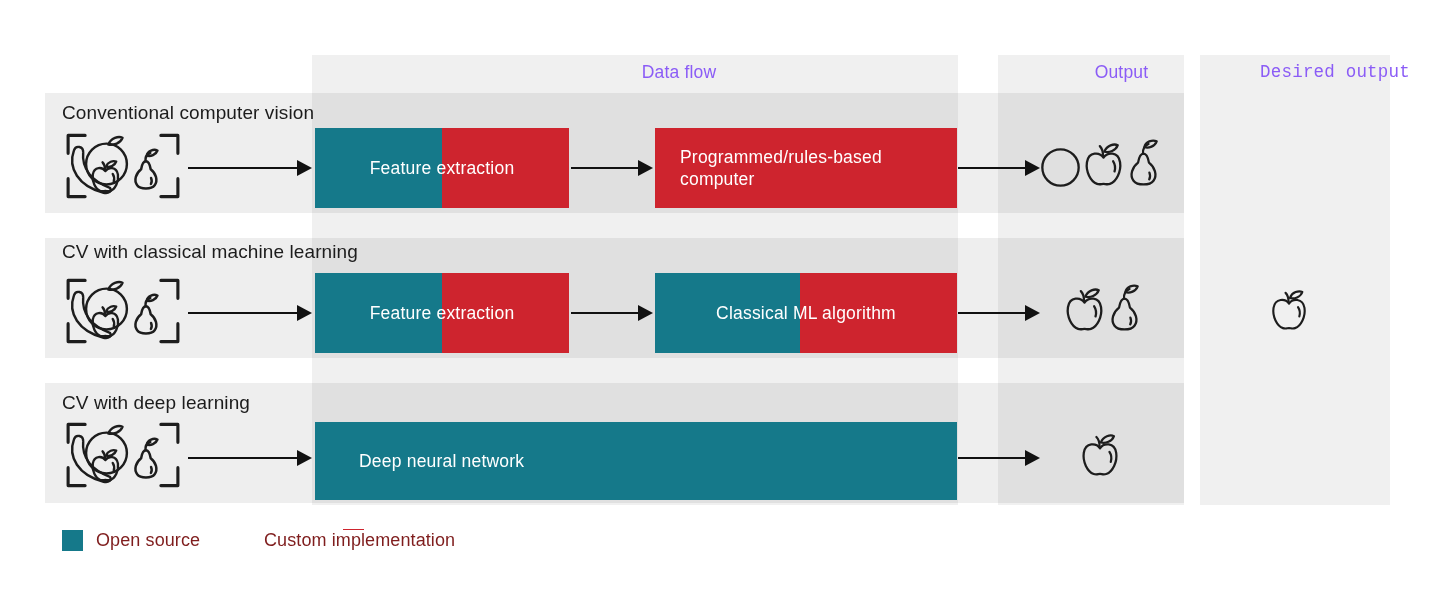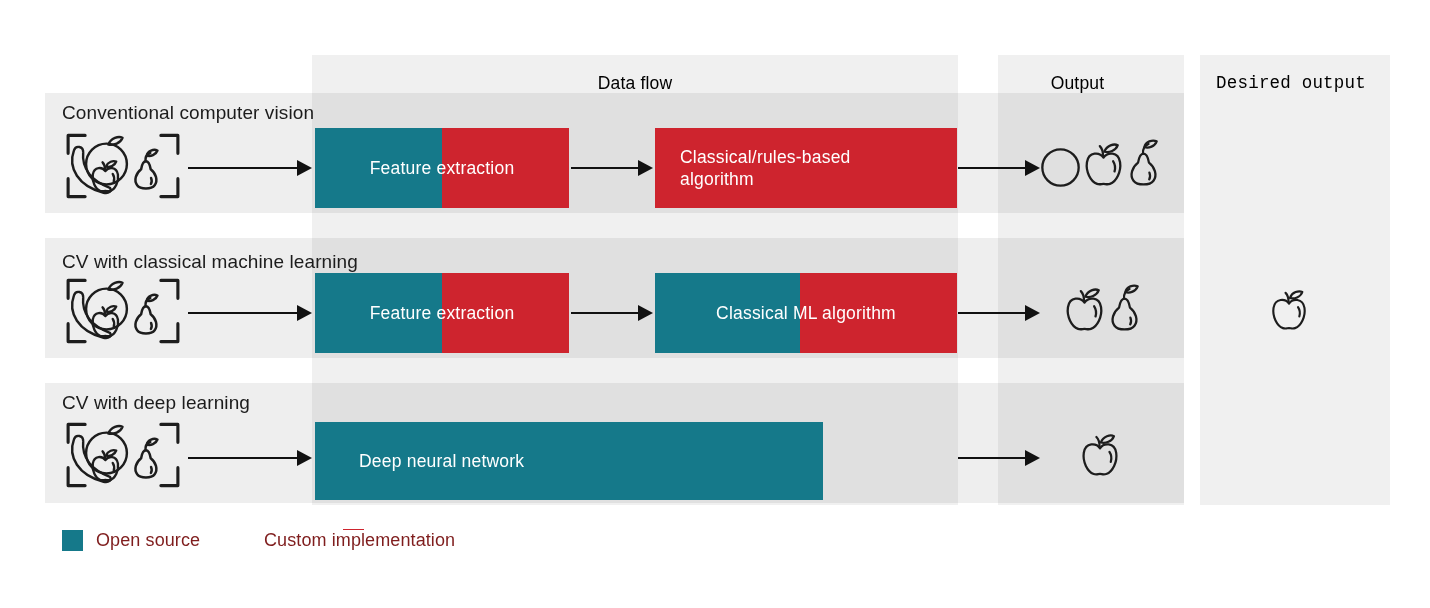--- a/index.html
+++ b/index.html
@@ -7,23 +7,23 @@
     position:relative;
     width:1430px;height:608px;
     background:#ffffff;
     font-family:"Liberation Sans","DejaVu Sans",sans-serif;
     color:#1b1b1b;
     overflow:hidden;
   }
   .col{position:absolute;background:#f0f0f0;}
   .rowband{position:absolute;left:45px;width:1139px;height:120px;background:rgba(10,10,10,0.072);}
   .colhdr{
-    position:absolute;top:71px;height:24px;
+    position:absolute;top:60px;height:24px;
     display:flex;align-items:center;justify-content:center;
-    font-size:17.5px;font-weight:500;letter-spacing:.2px;color:#000000;
+    font-size:17.5px;font-weight:500;letter-spacing:.2px;color:#8b5cf6;margin-left:44px;
   }
   .rowlabel{
     position:absolute;left:62px;
     font-size:19px;color:#1c1c1c;letter-spacing:.1px;white-space:nowrap;
   }
   .stage{
     position:absolute;height:80px;
     display:flex;align-items:center;justify-content:center;
     color:#ffffff;font-size:17.5px;letter-spacing:.2px;line-height:1.28;
     text-align:center;
@@ -95,35 +95,35 @@
   <div class="colhdr" style="left:998px;width:159px;">Output</div>
   <div class="colhdr" style="left:1200px;width:182px;font-family:Liberation Mono, monospace;">Desired output</div>
 
   <div class="rowlabel" style="top:102px;">Conventional computer vision</div>
   <svg class="lineart icon" style="left:62px;top:132px;" width="122" height="68" viewBox="0 0 124 70">
       <use href="#sym-framedfruits"></use>
     </svg>
   <div class="arrow" style="left:188px;top:167px;width:109px;"></div>
   <div class="stage" style="left: 315px; top: 128px; width: 254px; background: linear-gradient(to right, rgb(21, 121, 138) 0px, rgb(21, 121, 138) 50%, rgb(206, 36, 46) 50%, rgb(206, 36, 46) 100%);">Feature extraction</div>
   <div class="arrow" style="left:571px;top:167px;width:67px;"></div>
-  <div class="stage left" style="left: 655px; top: 128px; width: 302px; padding-left: 25px; box-sizing: border-box; padding-right: 45px; background: rgb(206, 36, 46);">Classical/rules-based algorithm</div>
+  <div class="stage left" style="left: 655px; top: 128px; width: 302px; padding-left: 25px; box-sizing: border-box; padding-right: 45px; background: rgb(206, 36, 46);">Programmed/rules-based computer</div>
   <div class="arrow" style="left:958px;top:167px;width:67px;"></div>
   <div class="outgroup" style="left:998px;top:142px;width:186px;height:46px;transform:translateX(9px);">
     <svg class="lineart" width="41" height="41" viewBox="0 0 44 44">
         <use href="#sym-circlefruit"></use>
       </svg>
     <svg class="lineart" width="41" height="46" viewBox="0 0 44 50">
         <use href="#sym-apple"></use>
       </svg>
     <svg class="lineart" width="35" height="49" viewBox="0 0 38 54">
         <use href="#sym-pear"></use>
       </svg>
   </div>
 
-  <div class="rowlabel" style="top:251px;">CV with classical machine learning</div>
+  <div class="rowlabel" style="top:241px;">CV with classical machine learning</div>
   <svg class="lineart icon" style="left:62px;top:277px;" width="122" height="68" viewBox="0 0 124 70">
       <use href="#sym-framedfruits"></use>
     </svg>
   <div class="arrow" style="left:188px;top:312px;width:109px;"></div>
   <div class="stage" style="left: 315px; top: 273px; width: 254px; background: linear-gradient(to right, rgb(21, 121, 138) 0px, rgb(21, 121, 138) 50%, rgb(206, 36, 46) 50%, rgb(206, 36, 46) 100%);">Feature extraction</div>
   <div class="arrow" style="left:571px;top:312px;width:67px;"></div>
   <div class="stage" style="left: 655px; top: 273px; width: 302px; background: linear-gradient(to right, rgb(21, 121, 138) 0px, rgb(21, 121, 138) 48%, rgb(206, 36, 46) 48%, rgb(206, 36, 46) 100%);">Classical ML algorithm</div>
   <div class="arrow" style="left:958px;top:312px;width:67px;"></div>
   <div class="outgroup" style="left:998px;top:287px;width:186px;height:46px;transform:translateX(12px);">
     <svg class="lineart" width="41" height="46" viewBox="0 0 44 50">
@@ -132,21 +132,21 @@
     <svg class="lineart" width="35" height="49" viewBox="0 0 38 54">
         <use href="#sym-pear"></use>
       </svg>
   </div>
 
   <div class="rowlabel" style="top:392px;">CV with deep learning</div>
   <svg class="lineart icon" style="left:62px;top:421px;" width="122" height="68" viewBox="0 0 124 70">
       <use href="#sym-framedfruits"></use>
     </svg>
   <div class="arrow" style="left:188px;top:457px;width:109px;"></div>
-  <div class="stage left" style="left: 315px; top: 422px; width: 508px; height: 78px; padding-left: 44px; box-sizing: border-box; background: rgb(21, 121, 138);">Deep neural network</div>
+  <div class="stage left" style="left: 315px; top: 422px; width: 642px; height: 78px; padding-left: 44px; box-sizing: border-box; background: rgb(21, 121, 138);">Deep neural network</div>
   <div class="arrow" style="left:958px;top:457px;width:67px;"></div>
   <div class="outgroup" style="left:998px;top:432px;width:186px;height:46px;transform:translateX(9px);">
     <svg class="lineart" width="40" height="45" viewBox="0 0 44 50">
         <use href="#sym-apple"></use>
       </svg>
   </div>
 
   <div class="outgroup" style="left:1200px;top:288px;width:190px;height:44px;transform:translateX(-6px);">
     <svg class="lineart" width="38" height="43" viewBox="0 0 44 50">
         <use href="#sym-apple"></use>

